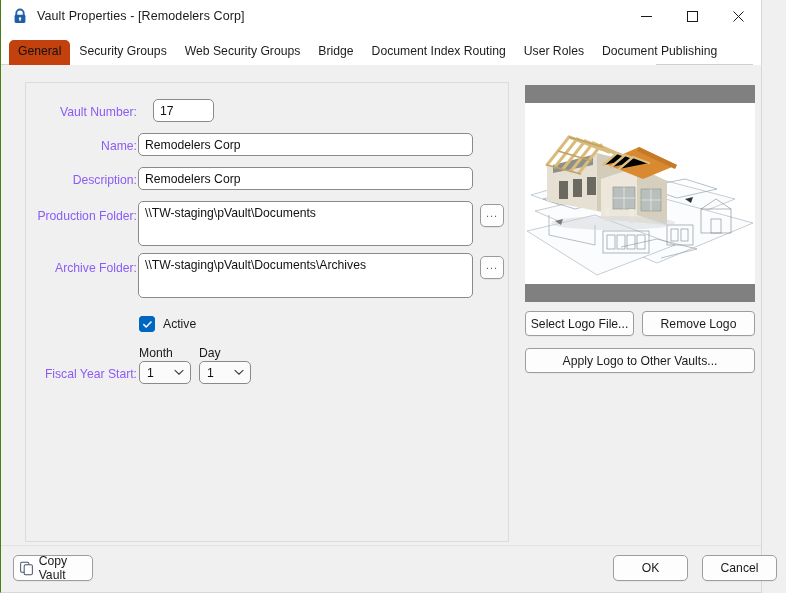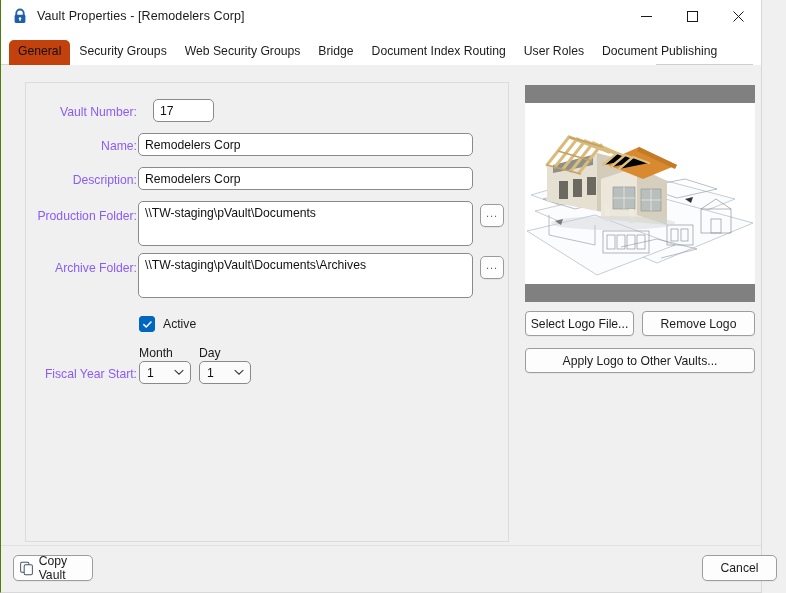--- a/index.html
+++ b/index.html
@@ -403,16 +403,17 @@
   </div>
 
   <div class="footer">
     <div class="fbtn copy-vault">
       <svg width="15" height="15" viewBox="0 0 15 15">
         <rect x="0.7" y="0.7" width="9" height="11" rx="1.4" fill="#ffffff" stroke="#44536b" stroke-width="1.1"></rect>
         <rect x="4.6" y="3.3" width="9" height="11" rx="1.4" fill="#ffffff" stroke="#44536b" stroke-width="1.1"></rect>
       </svg>
       <span class="cv-label">Copy Vault</span>
     </div>
+    <div class="fbtn ok-btn">OK</div>
     <div class="fbtn cancel-btn">Cancel</div>
   </div>
 
 </div>
 
 </body></html>

